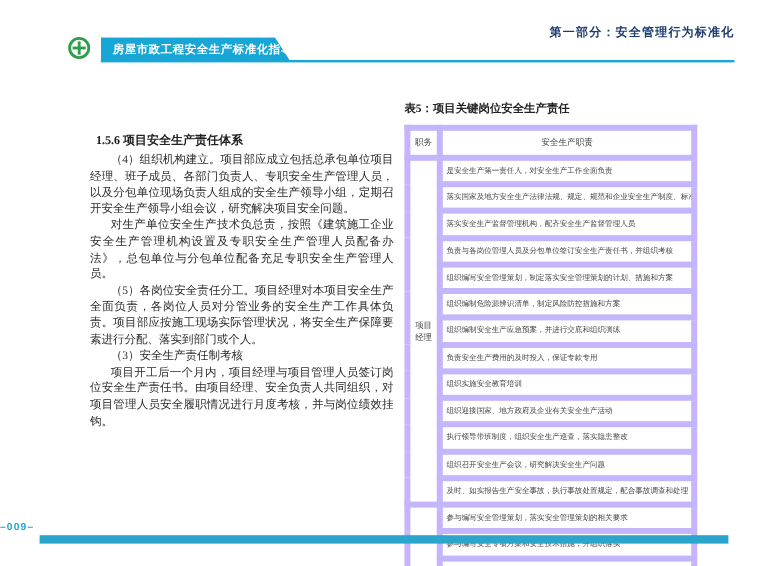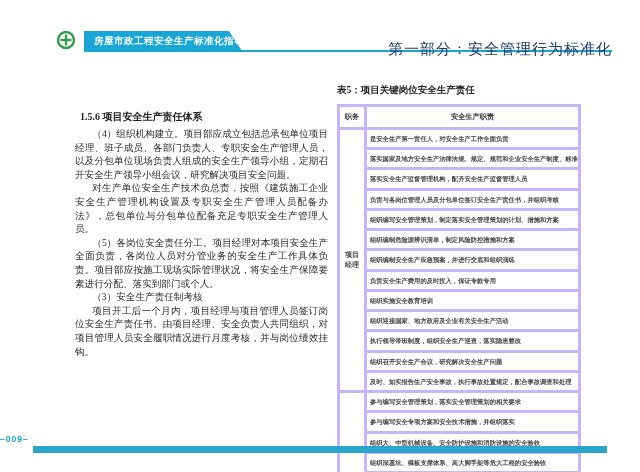--- a/index.html
+++ b/index.html
@@ -7,34 +7,34 @@
         font-family:"Liberation Serif","DejaVu Serif",serif;}
 
   
   .hdr-line{position:absolute;left:84px;top:50px;width:528px;height:2px;background:#1ba6d5;}
   .logo{position:absolute;left:56px;top:30px;width:20px;height:20px;}
   .banner{position:absolute;left:84px;top:31px;width:158px;height:20px;background:#17a6d6;
           clip-path:polygon(0 0,calc(100% - 13px) 0,100% 100%,0 100%);
           display:flex;align-items:center;justify-content:flex-start;padding-left:10px;box-sizing:border-box;}
   .banner span{color:#ffffff;font-size:9.5px;font-weight:bold;letter-spacing:.5px;
                font-family:"Liberation Sans","DejaVu Sans",sans-serif;white-space:nowrap;}
-  .section-title{position:absolute;right:28px;top:40px;font-size:15px;font-weight:normal;
+  .section-title{position:absolute;right:28px;top:20px;font-size:10px;font-weight:bold;
                  color:#1c3d6b;letter-spacing:1px;white-space:nowrap;}
 
   
   .leftcol{position:absolute;left:75px;top:86px;width:253px;color:#2b2b2b;margin-top:24px;}
   .leftcol h3{margin:0 0 3px 0;font-size:10px;font-weight:bold;text-indent:0.5em;color:#222;}
   .leftcol p{margin:0;font-size:9.6px;line-height:13.6px;text-align:justify;text-indent:1.8em;}
 
   
   .rightcol{position:absolute;left:337px;top:84px;width:244px;}
   .tbl-title{font-size:9.5px;font-weight:bold;color:#222;margin:0 0 7px 0;}
   table.duties{border-collapse:collapse;width:100%;table-layout:fixed;}
-  table.duties td,table.duties th{border:3px solid #c4b5fd;padding:5px 3px;color:#454545;
-        font-weight:bold;box-sizing:border-box;}
+  table.duties td,table.duties th{border:5px solid #c4b5fd;padding:5px 3px;color:#454545;
+        font-weight:normal;box-sizing:border-box;}
   table.duties th{height:14px;font-size:7.2px;text-align:center;color:#3a3a3a;}
   td.pos{width:27px;text-align:center;font-size:7px;white-space:pre-line;line-height:1.5;color:#3a3a3a;vertical-align:middle;margin-left:16px;}
   td.duty{height:11.7px;font-size:6.3px;line-height:1.15;white-space:nowrap;overflow:hidden;vertical-align:middle;}
 
   
   .page-num{position:absolute;left:0;right:0;bottom:28px;text-align:left;
             color:#1fa3c9;font-size:8.5px;font-weight:bold;letter-spacing:1px;
             font-family:"Liberation Sans","DejaVu Sans",sans-serif;}
   .footer-bar{position:absolute;left:33px;right:33px;bottom:19px;height:7px;background:#2aa5cb;}
 </style>

